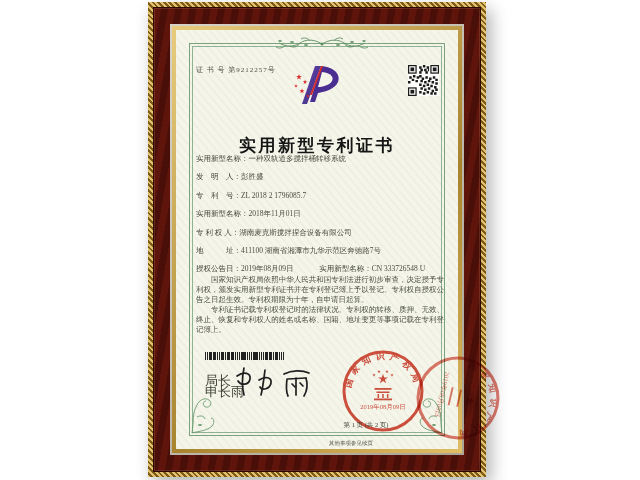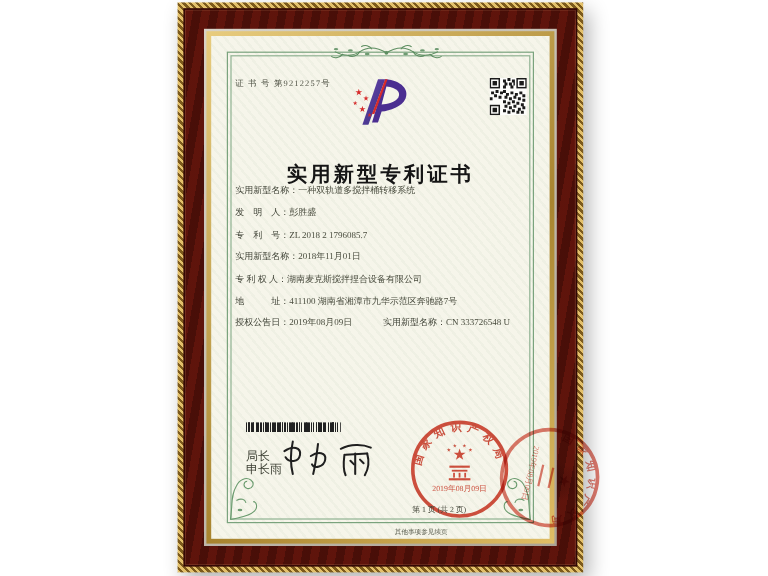--- a/index.html
+++ b/index.html
@@ -34,21 +34,21 @@
   .frow{left:20px;font-size:7.5px;white-space:nowrap;color:#4a4d3f;}
   .frow b{font-weight:400;color:#3f4236;}
   .body-text{left:20px;top:245px;width:248px;font-size:7.5px;line-height:9.9px;
              text-align:justify;color:#4a4f42;}
   .body-text p{margin:0;text-indent:2em;}
   .barcode{left:29px;top:322px;width:79px;height:8px;
            background-image:
              repeating-linear-gradient(90deg,#222 0 1px,transparent 1px 2px),
              repeating-linear-gradient(90deg,transparent 0 2px,#222 2px 3px,transparent 3px 7px),
              repeating-linear-gradient(90deg,transparent 0 5px,#222 5px 7px,transparent 7px 11px);}
-  .director{left:29px;top:345px;font-size:10px;line-height:11px;color:#3c3f33;}
+  .director{left:29px;top:345px;font-size:13px;line-height:11px;color:#3c3f33;}
   .sig{left:56px;top:333px;}
   .seal{left:163px;top:317px;width:88px;height:88px;opacity:.88;mix-blend-mode:multiply;}
   .seal-edge{left:237px;top:323px;width:90px;height:90px;opacity:.68;mix-blend-mode:multiply;
              transform:rotate(103deg);z-index:5;}
   .pagefoot{left:110px;top:391px;width:160px;text-align:center;font-size:6.5px;color:#44473a;}
   .note{left:125px;top:410px;width:100px;text-align:center;font-size:5.5px;color:#55584a;}
   .garland{left:94px;top:6px;}
   .flourish{bottom:14px;}
   .flourish.bl{left:14px;}
   .flourish.br{right:14px;transform:scaleX(-1);}
@@ -172,20 +172,24 @@
         </div>
         <div class="abs frow" style="top:216px">
           <b>地　　　址：</b><span>411100 湖南省湘潭市九华示范区奔驰路7号</span>
         </div>
         <div class="abs frow" style="top:234px">
           <b>授权公告日：</b><span>2019年08月09日</span>
           <span style="display:inline-block;width:22px"></span>
           <b>实用新型名称：</b><span>CN 333726548 U</span>
         </div>
 
+        <div class="abs body-text">
+          <p>国家知识产权局依照中华人民共和国专利法进行初步审查，决定授予专利权，颁发实用新型专利证书并在专利登记簿上予以登记。专利权自授权公告之日起生效。专利权期限为十年，自申请日起算。</p>
+          <p>专利证书记载专利权登记时的法律状况。专利权的转移、质押、无效、终止、恢复和专利权人的姓名或名称、国籍、地址变更等事项记载在专利登记簿上。</p>
+        </div>
 
         <div class="abs barcode"></div>
 
         <div class="abs director">
           <div>局长</div>
           <div>申长雨</div>
         </div>
 
         <svg class="abs sig" width="85" height="40" viewBox="0 0 85 40">
           <g stroke="#1f1f1f" stroke-width="1.7" fill="none" stroke-linecap="round">

